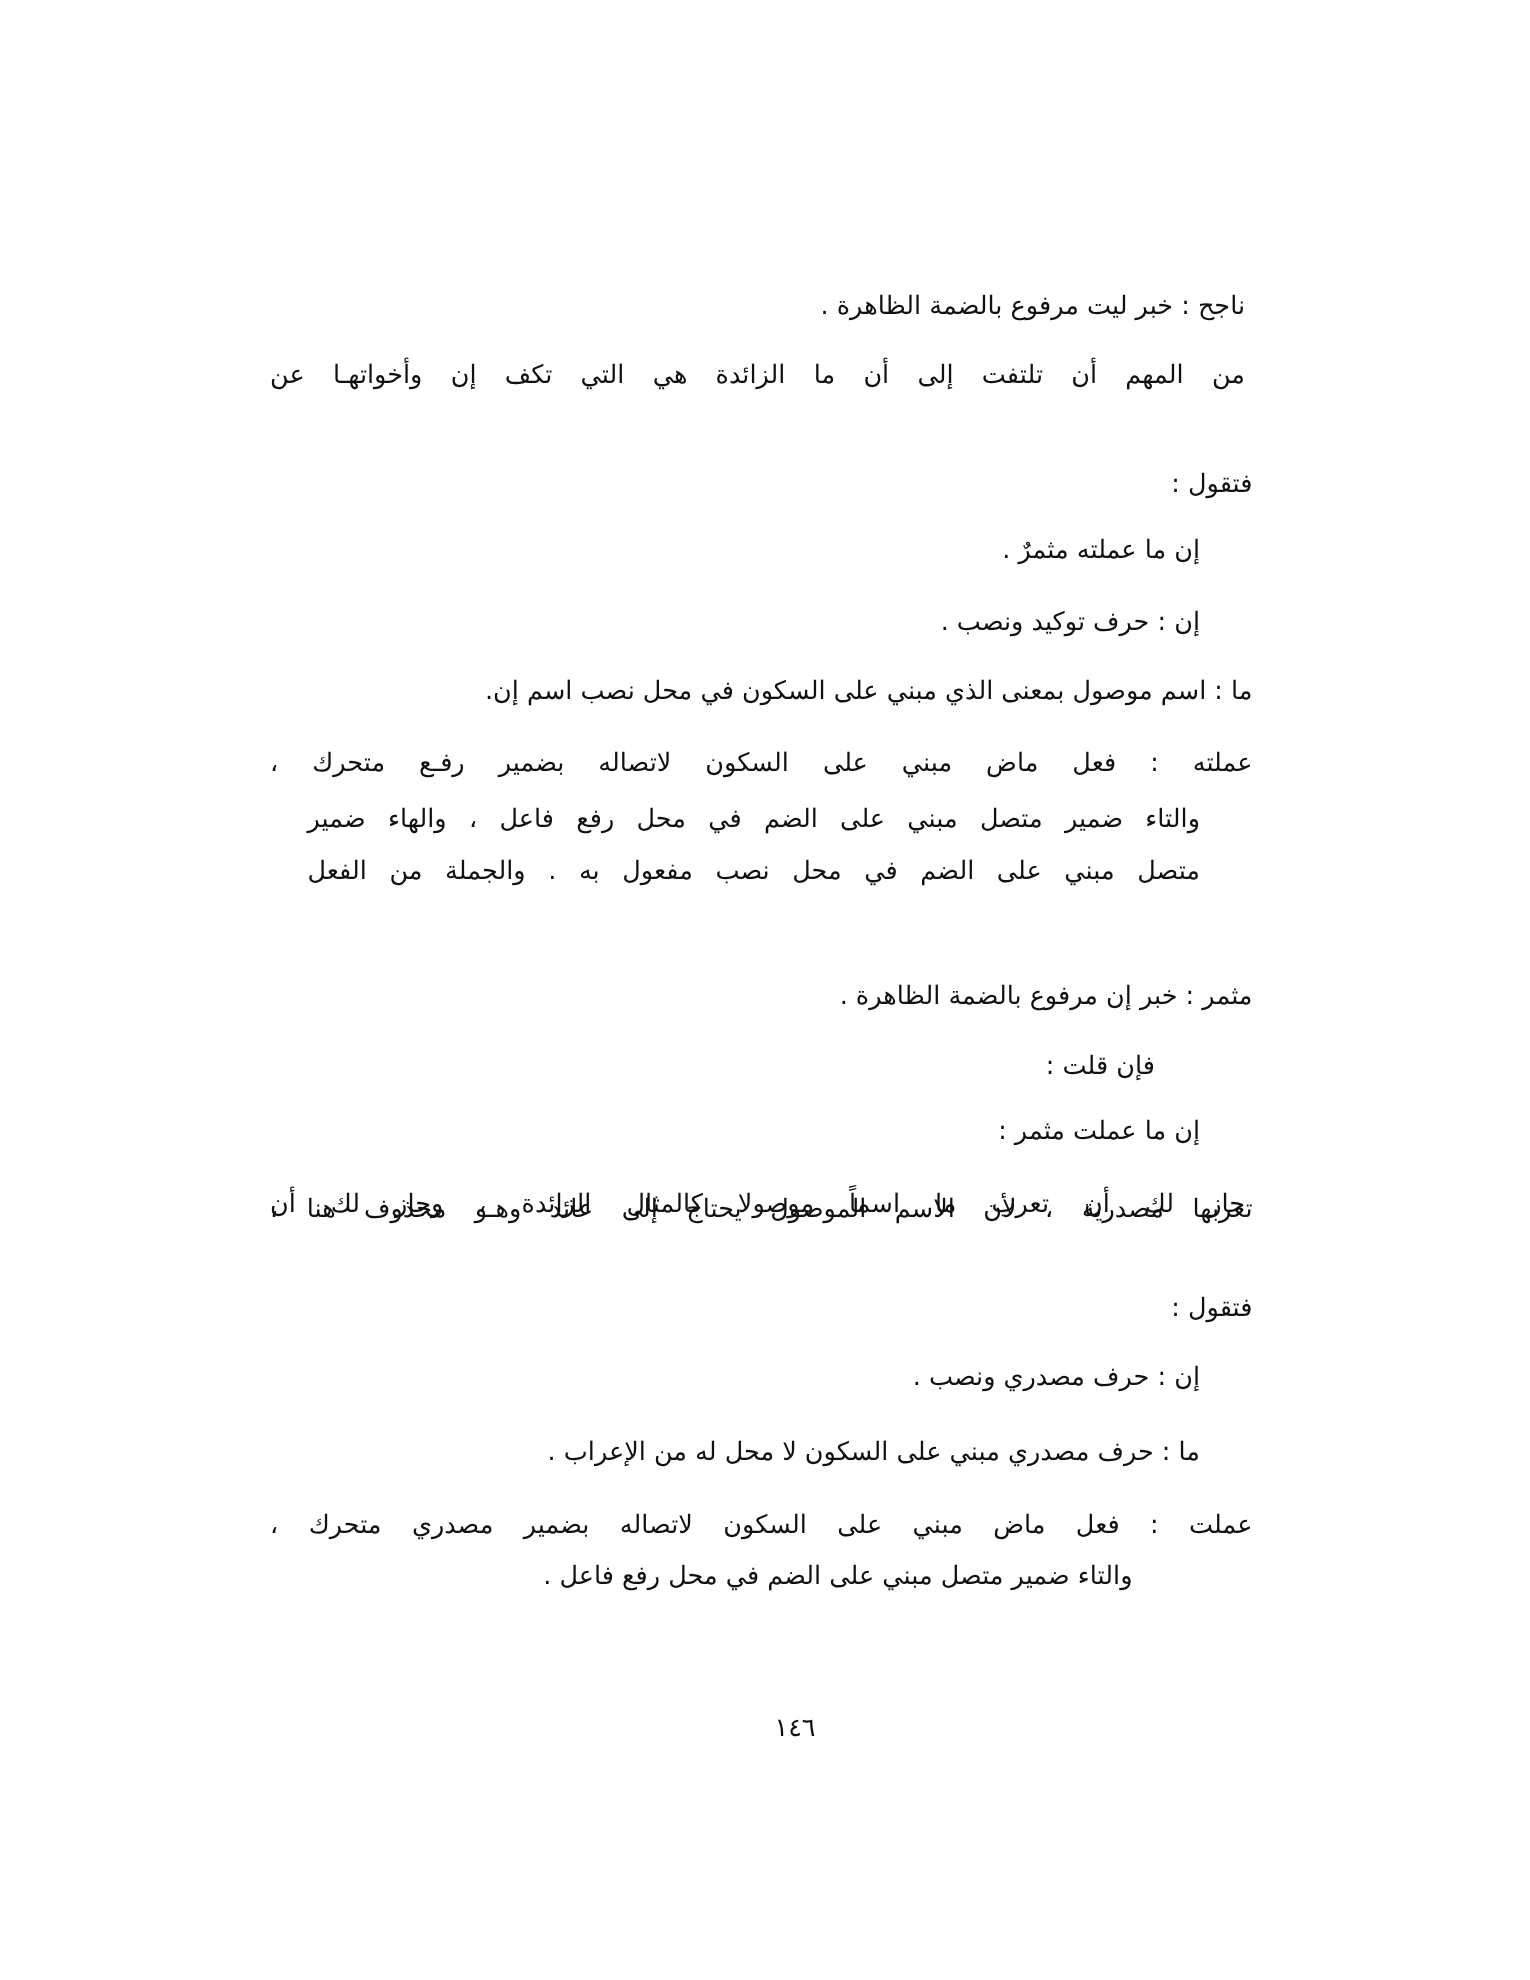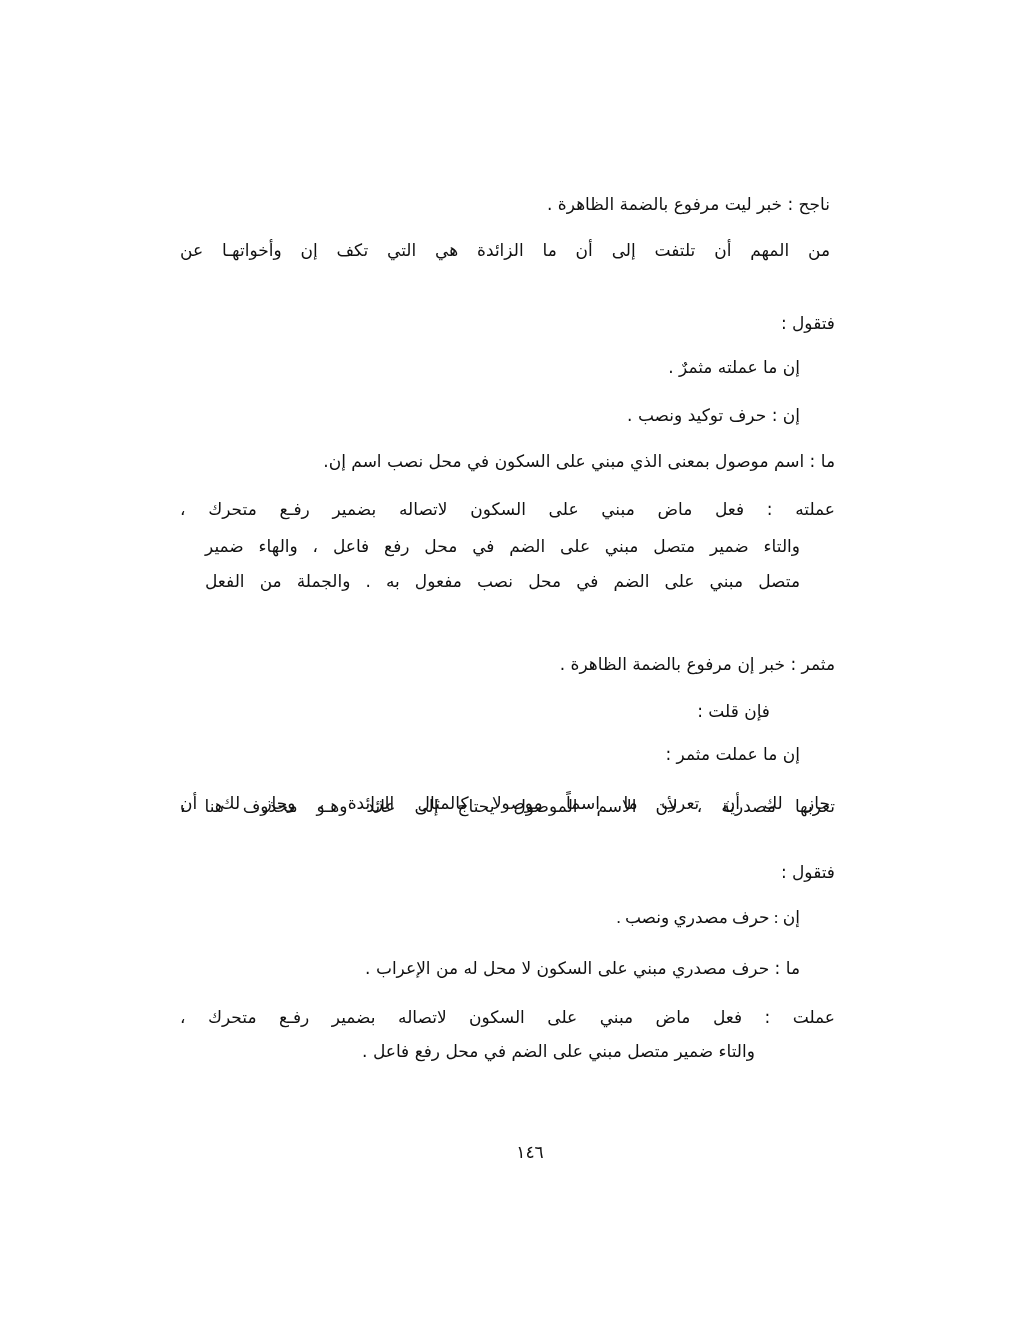--- a/index.html
+++ b/index.html
@@ -70,22 +70,22 @@
   <div class="line" style="right:185px; top:650px;">مثمر : خبر إن مرفوع بالضمة الظاهرة .</div>
 
   <div class="line" style="right:250px; top:697px;">فإن قلت :</div>
 
   <div class="line" style="right:220px; top:740px;">إن ما عملت مثمر :</div>
 
   <div class="line justify" style="right:190px; top:789px; width:650px;">جاز لك أن تعرب ما اسماً موصولا كالمثال الزائدة ، وجاز لك أن</div>
   <div class="line justify" style="right:185px; top:792px; width:655px;">تعربها مصدرية ، لأن الاسم الموصول يحتاج إلى عائد وهـو محذوف هنا ،</div>
   <div class="line" style="right:185px; top:858px;">فتقول :</div>
 
-  <div class="line" style="right:220px; top:904px;font-family:Liberation Serif, serif;">إن : حرف مصدري ونصب .</div>
+  <div class="line" style="right:220px; top:904px;">إن : حرف مصدري ونصب .</div>
 
   <div class="line" style="right:220px; top:954px;">ما : حرف مصدري مبني على السكون لا محل له من الإعراب .</div>
 
-  <div class="line justify" style="right:185px; top:1003px; width:655px;">عملت : فعل ماض مبني على السكون لاتصاله بضمير رفـع متحرك ،</div>
+  <div class="line justify" style="right:185px; top:1003px; width:655px;">عملت : فعل ماض مبني على السكون لاتصاله بضمير مصدري متحرك ،</div>
   <div class="line" style="right:265px; top:1037px;">والتاء ضمير متصل مبني على الضم في محل رفع فاعل .</div>
 
   <div class="page-number">١٤٦</div>
 
 </div>
 
 </body></html>

